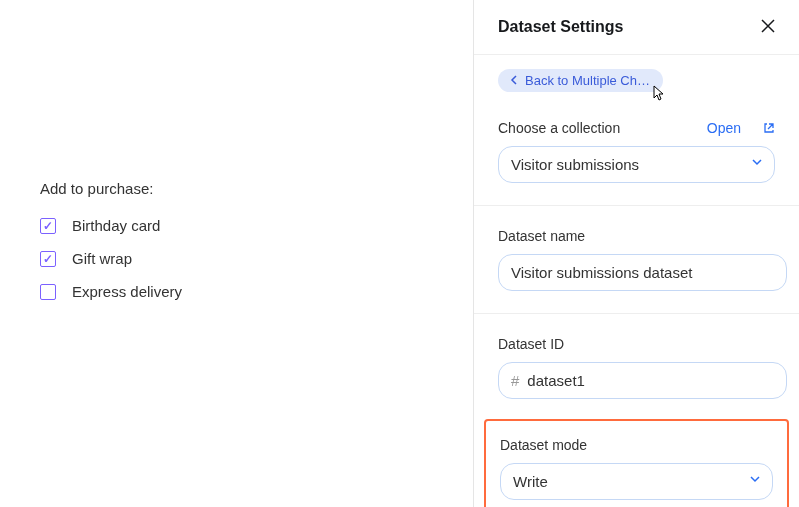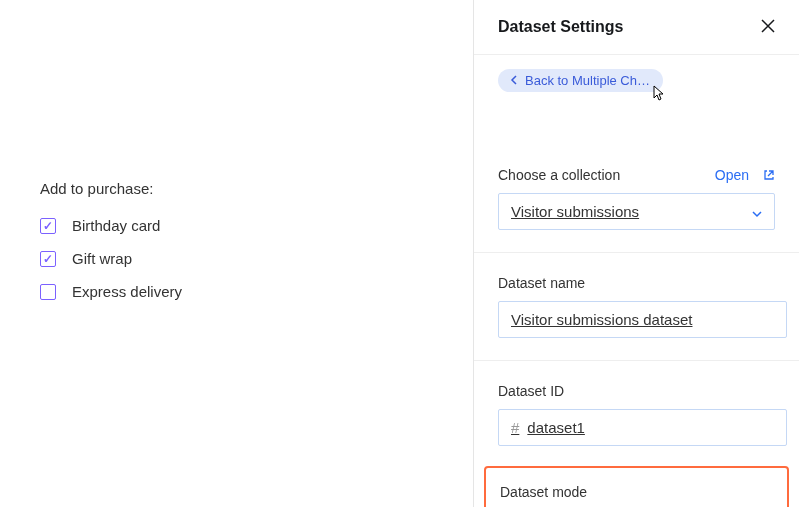--- a/index.html
+++ b/index.html
@@ -134,40 +134,38 @@
     .section-label {
       font-size: 14px;
       color: #333;
     }
     .open-link {
       color: #2a6df4;
       font-size: 14px;
       cursor: pointer;
       display: inline-flex;
       align-items: center;
-      gap: 14px;
-      margin-top: 47px;
+      gap: 22px;
     }
     .external-icon {
       width: 12px;
       height: 12px;
     }
     .select-box, .input-box {
       width: 100%;
       border: 1px solid #c5d8f5;
-      border-radius: 2px;
+      border-radius: 14px;
       padding: 9px 12px;
       font-size: 15px;
       color: #333;
       display: flex;
-      align-items: flex-end;
+      align-items: flex-start;
       justify-content: space-between;
       cursor: pointer;
       background: #fff;
-      text-decoration: underline;
     }
     .input-box {
       cursor: text;
       justify-content: flex-start;
     }
     .hash-prefix {
       color: #999;
       margin-right: 8px;
     }
     .chevron-down {

